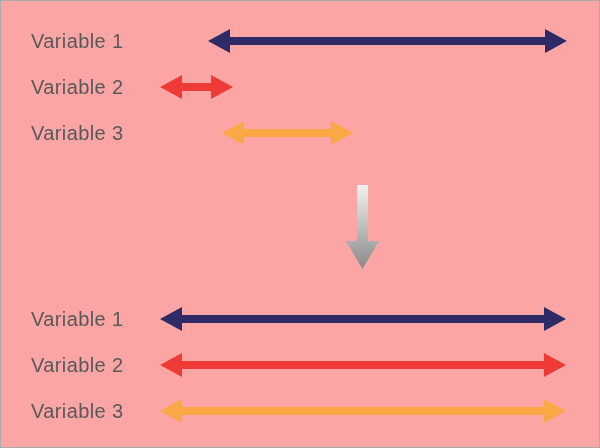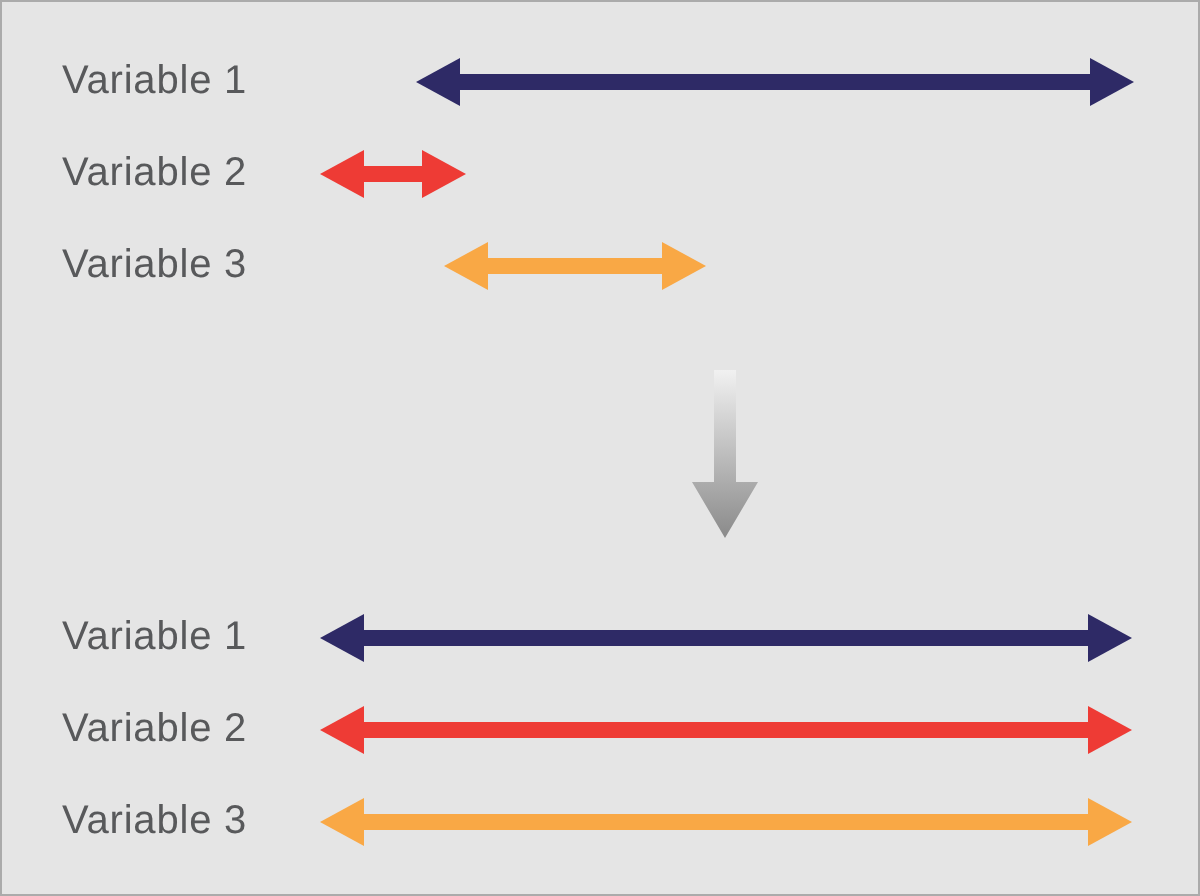--- a/index.html
+++ b/index.html
@@ -56,21 +56,21 @@
     right: 0;
     border-left: 22px solid var(--c);
   }
   .transform-arrow-svg {
     position: absolute;
   }
 </style>
 </head>
 <body>
 
-<div class="canvas" style="border-color: rgb(171, 171, 171); background: #e5e5e5;">
+<div class="canvas" style="border-color: rgb(171, 171, 171); background: #fca5a5;">
 
   <div>
     <span class="var-label" style="left: 30px; top: 40px; color: rgb(88, 89, 91);">Variable 1</span>
     <div class="h-arrow" style="left: 207px; width: 359px; top: 40px; --c: #2E2A66;">
       <span class="head left"></span>
       <span class="shaft"></span>
       <span class="head right"></span>
     </div>
 
     <span class="var-label" style="left: 30px; top: 86px; color: rgb(88, 89, 91);">Variable 2</span>

